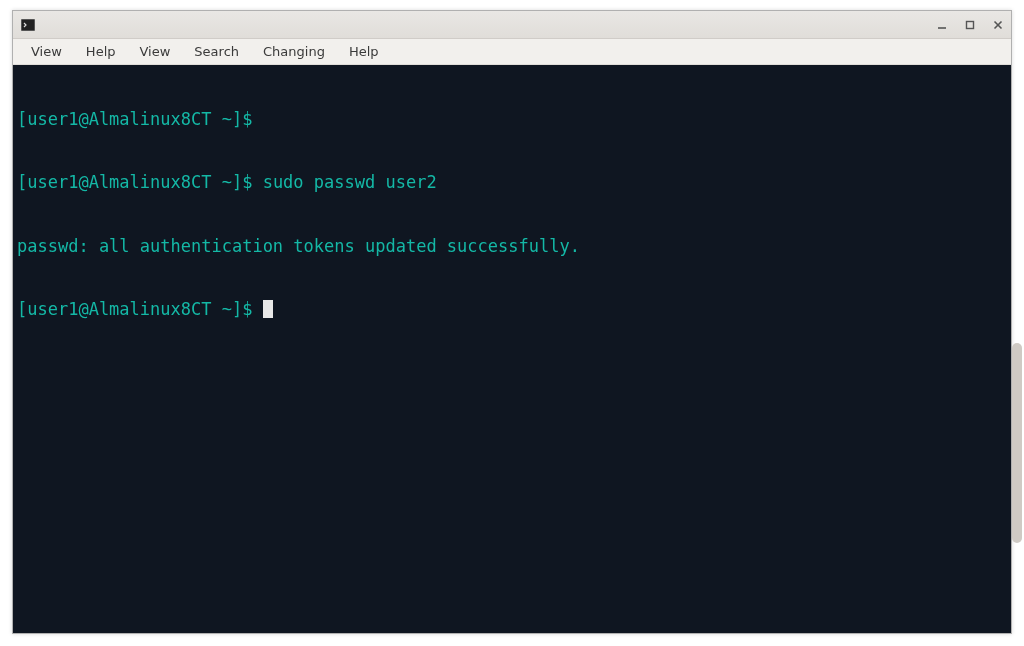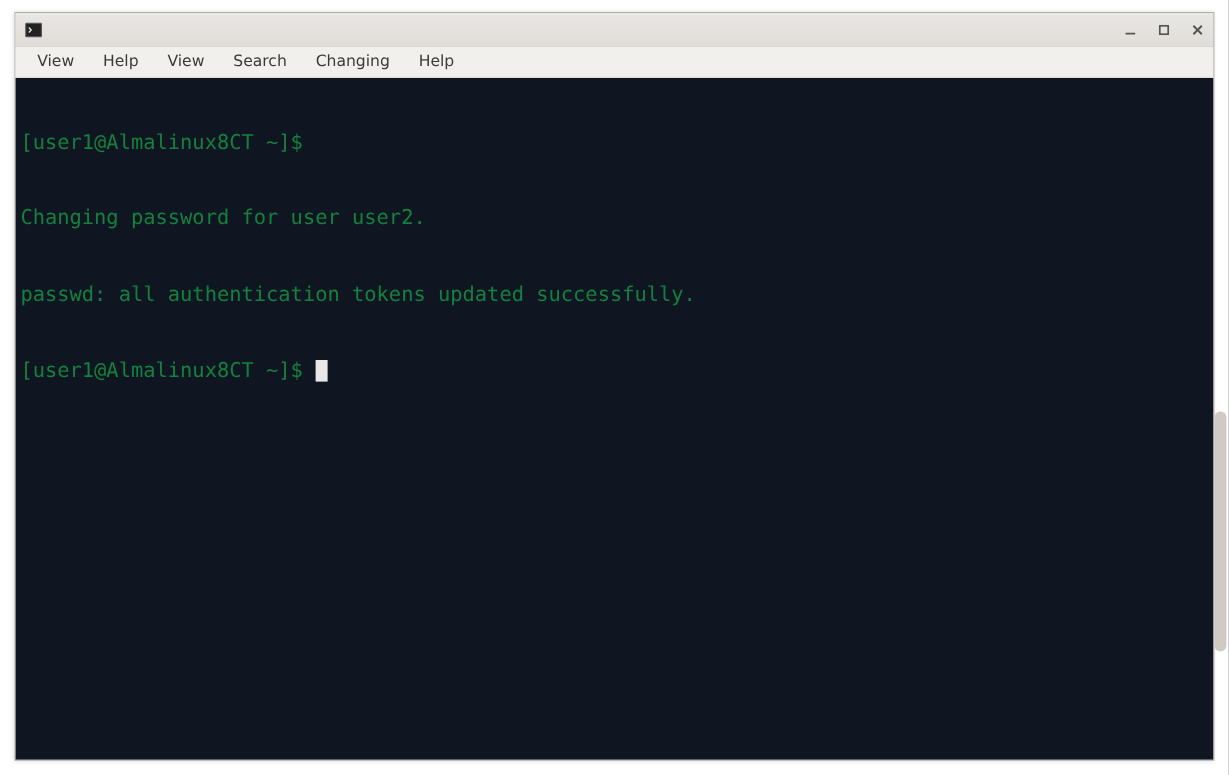--- a/index.html
+++ b/index.html
@@ -72,21 +72,21 @@
   }
   .menubar .menu-item {
     font-size: 13px;
     color: #3a3a3a;
     padding: 3px 10px;
     cursor: pointer;
   }
   .terminal-area {
     flex: 1;
     background: #0f1621;
-    color: #15803d;
+    color: #14b8a6;
     font-family: "DejaVu Sans Mono", "Liberation Mono", monospace;
     font-size: 17px;
     line-height: 1.24;
     padding: 2px 4px;
     white-space: pre;
     overflow: hidden;
     position: relative;
   }
   .term-line { display: block; }
   .cursor-block {
@@ -145,20 +145,20 @@
     <div class="menu-item">View</div>
     <div class="menu-item">Help</div>
     <div class="menu-item">View</div>
     <div class="menu-item">Search</div>
     <div class="menu-item">Changing</div>
     <div class="menu-item">Help</div>
   </div>
 
   <div class="terminal-area">
     <span class="term-line"><span>[user1@Almalinux8CT ~]$</span><span></span></span>
-    <span class="term-line"><span>Changing password for user user2.</span></span>
+    <span class="term-line"><span>[user1@Almalinux8CT ~]$</span><span> sudo passwd user2</span></span>
     <span class="term-line"><span>passwd: all authentication tokens updated successfully.</span></span>
     <span class="term-line"><span>[user1@Almalinux8CT ~]$ </span><span class="cursor-block"></span></span>
   </div>
 
 </div>
 
 <div class="scrollbar"></div>
 
 </body></html>

